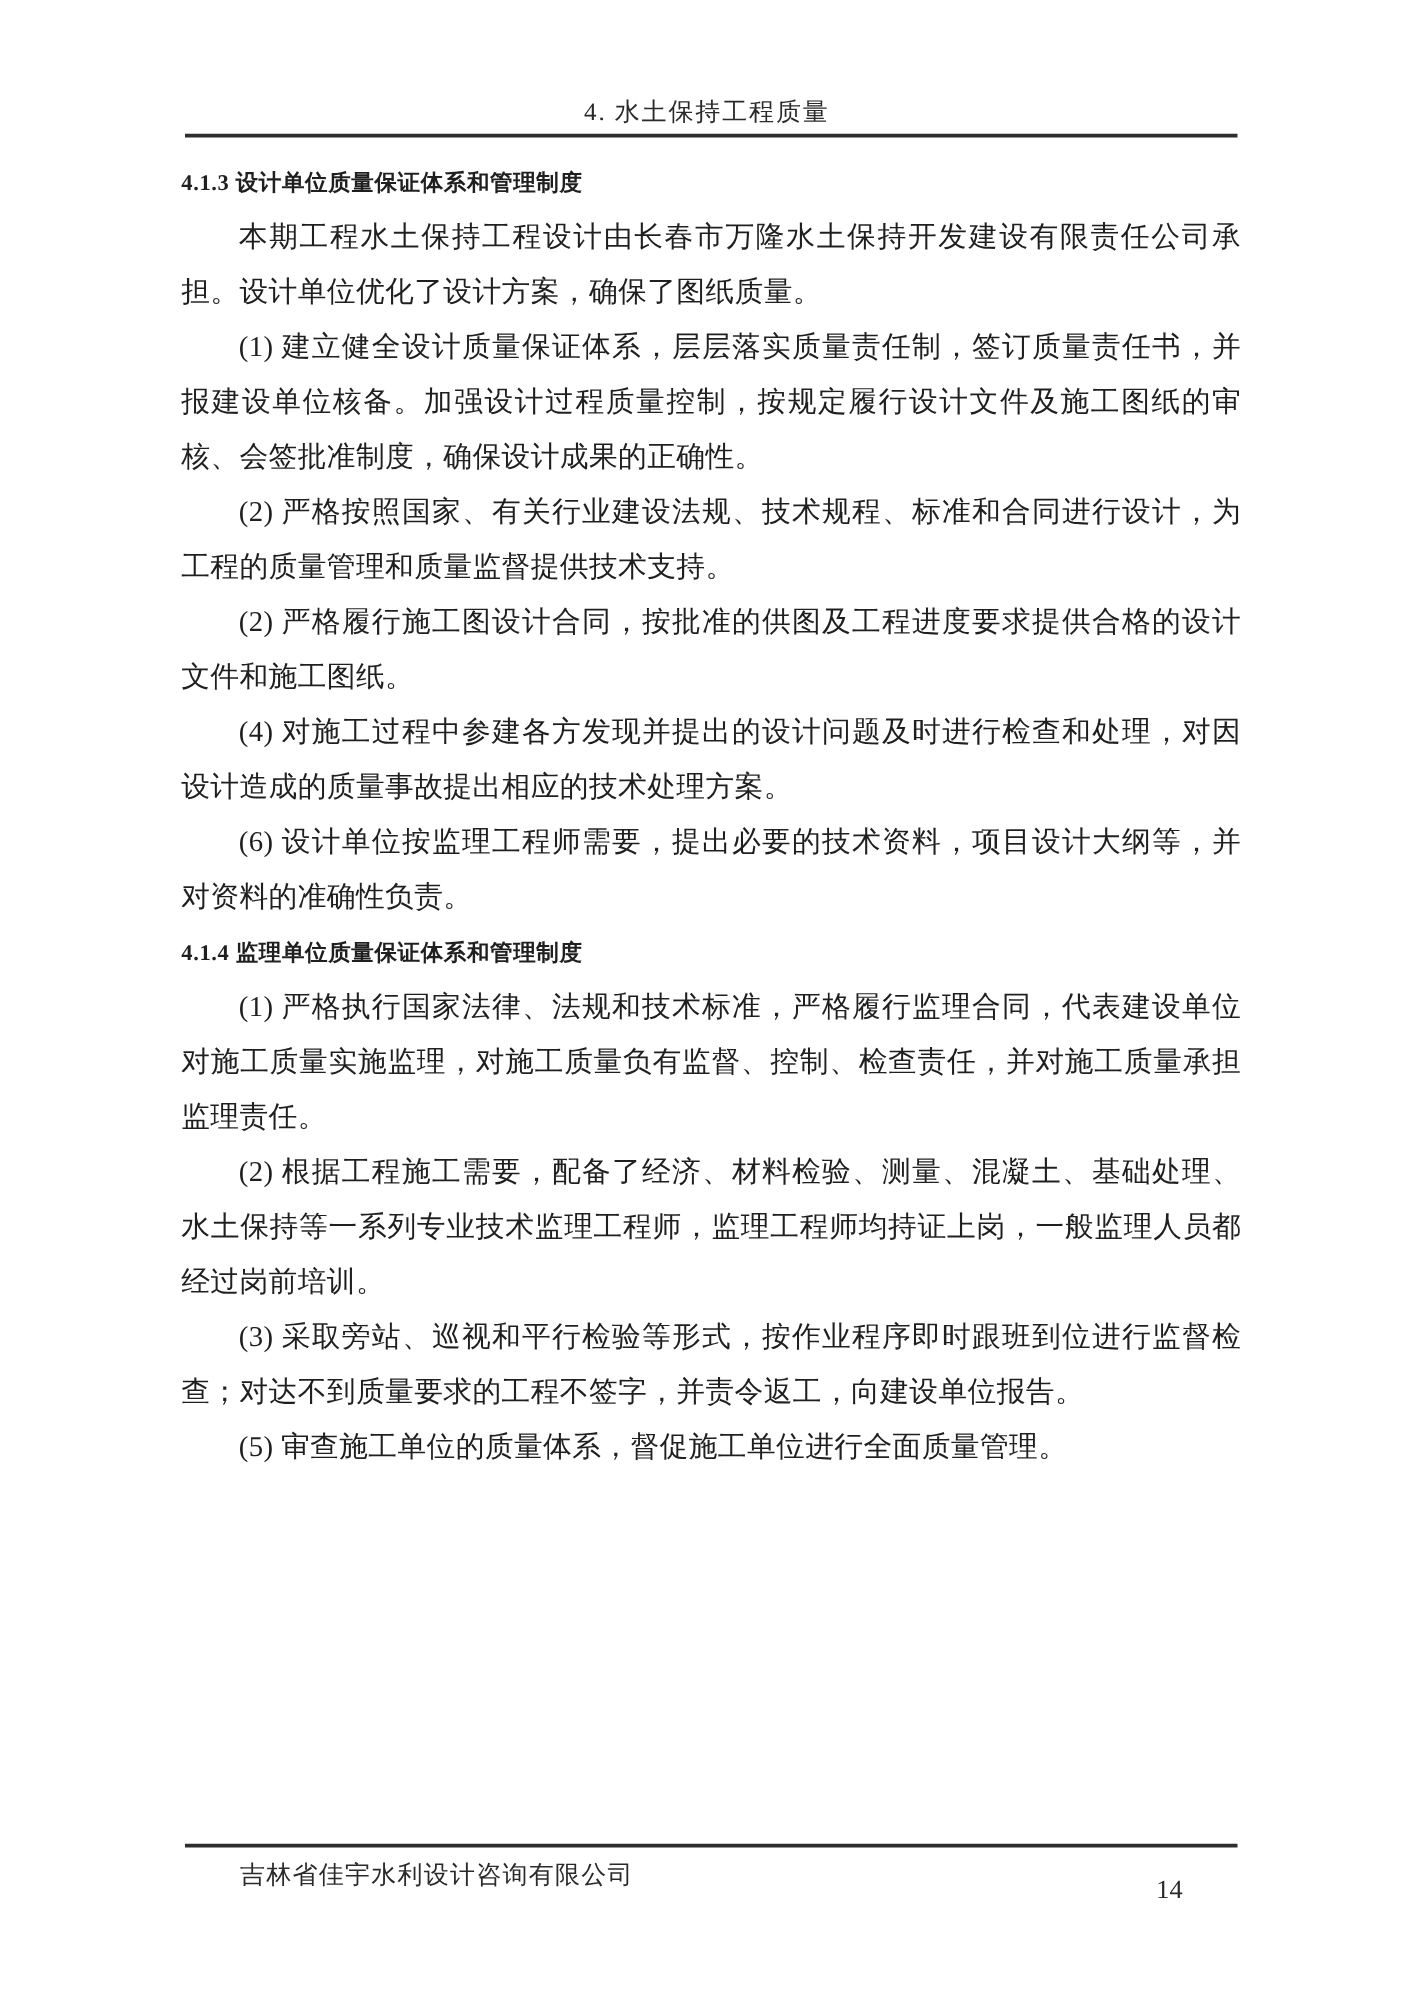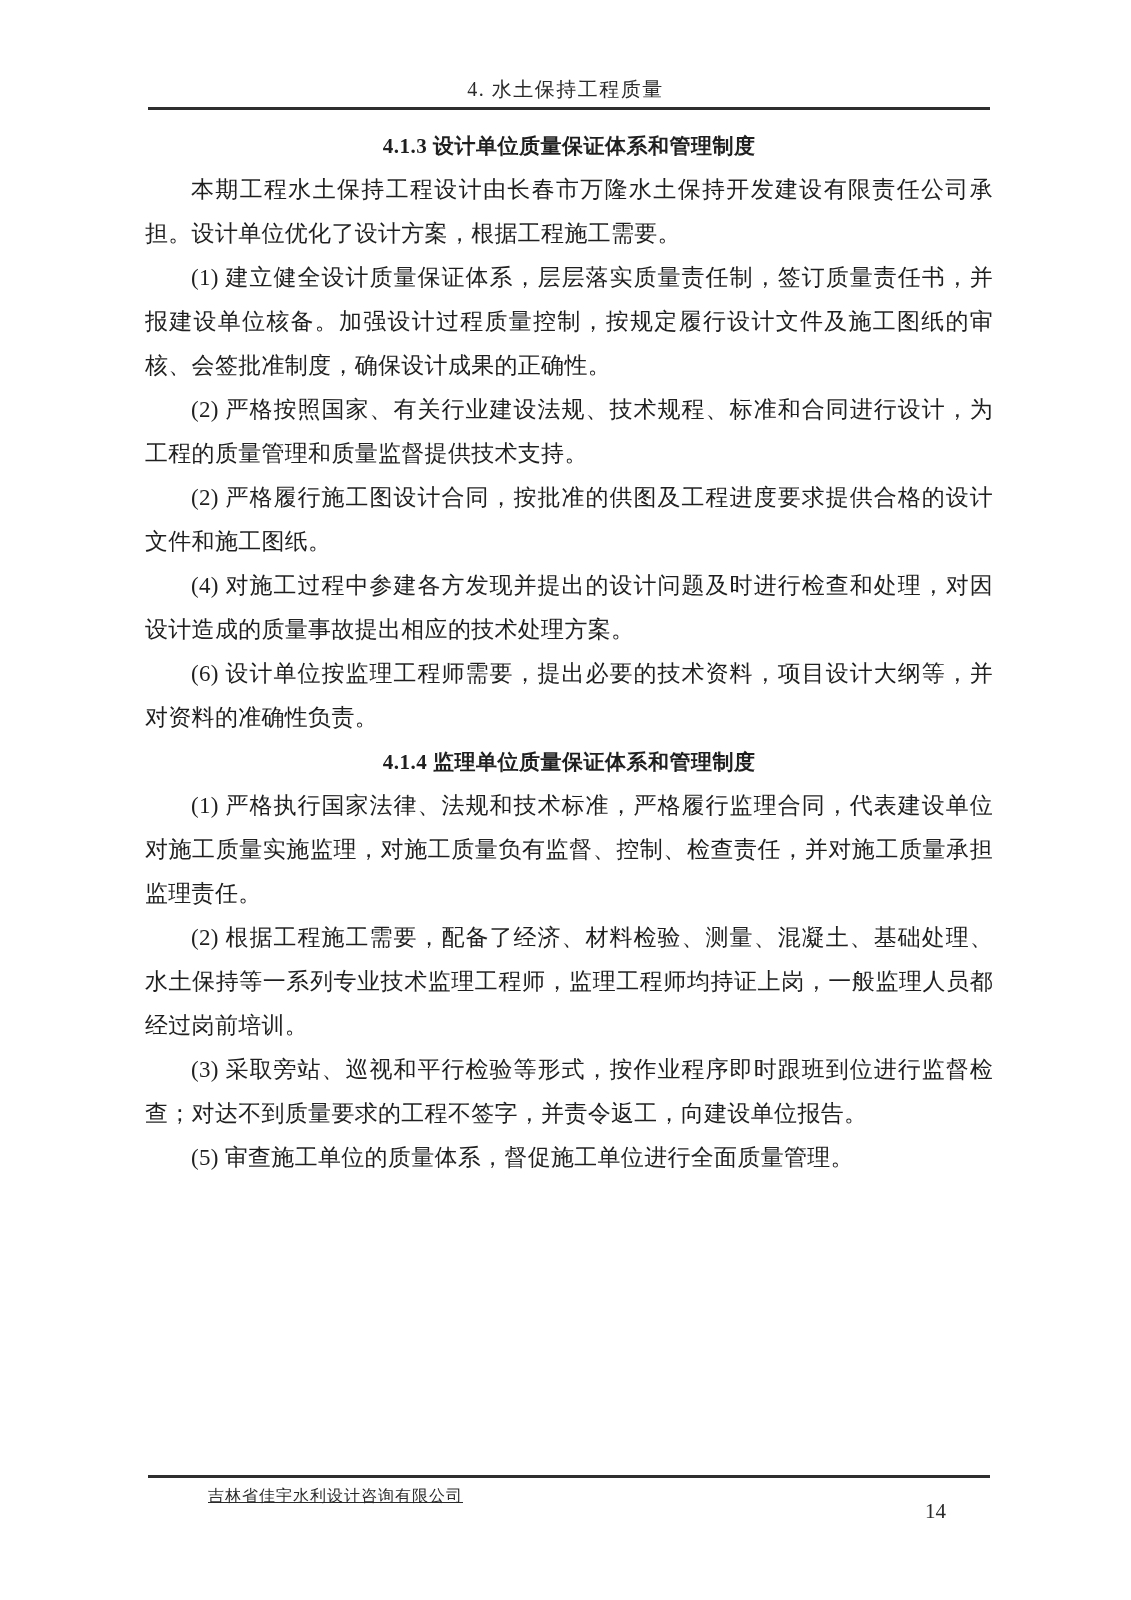--- a/index.html
+++ b/index.html
@@ -39,47 +39,46 @@
     position: absolute;
     top: 124px;
     left: 145px;
     width: 848px;
   }
   .block {
     margin: 0;
     line-height: 44px;
   }
   .block.heading {
-    font-size: 21px;
+    font-size: 18px;
     font-weight: bold;
-    text-align: center;
+    text-align: left;
     letter-spacing: 0.5px;
   }
   .block.paragraph {
     font-size: 23px;
     text-indent: 2em;
     text-align: justify;
     letter-spacing: 0.3px;
   }
   .footer-rule {
     position: absolute;
     top: 1475px;
     left: 148px;
     width: 842px;
     height: 3px;
     background: #2e2e2e;
   }
   .footer-company {
     position: absolute;
     top: 1486px;
-    left: 208px;
-    font-size: 16px;
+    left: 192px;
+    font-size: 20px;
     letter-spacing: 1px;
     color: #2a2a2a;
-    text-decoration: underline;
   }
   .footer-page {
     position: absolute;
     top: 1486px;
     right: 185px;
     font-size: 21px;
     color: #2a2a2a;
     margin-top: 13px;
   }
 </style>
@@ -88,21 +87,21 @@
 
 <div class="page">
 
   <div class="header-title">4. 水土保持工程质量</div>
 
   <div class="header-rule"></div>
 
   <div class="doc-body">
 
   <p class="block heading">4.1.3 设计单位质量保证体系和管理制度</p>
-      <p class="block paragraph">本期工程水土保持工程设计由长春市万隆水土保持开发建设有限责任公司承担。设计单位优化了设计方案，根据工程施工需要。</p>
+      <p class="block paragraph">本期工程水土保持工程设计由长春市万隆水土保持开发建设有限责任公司承担。设计单位优化了设计方案，确保了图纸质量。</p>
       <p class="block paragraph">(1) 建立健全设计质量保证体系，层层落实质量责任制，签订质量责任书，并报建设单位核备。加强设计过程质量控制，按规定履行设计文件及施工图纸的审核、会签批准制度，确保设计成果的正确性。</p>
       <p class="block paragraph">(2) 严格按照国家、有关行业建设法规、技术规程、标准和合同进行设计，为工程的质量管理和质量监督提供技术支持。</p>
       <p class="block paragraph">(2) 严格履行施工图设计合同，按批准的供图及工程进度要求提供合格的设计文件和施工图纸。</p>
       <p class="block paragraph">(4) 对施工过程中参建各方发现并提出的设计问题及时进行检查和处理，对因设计造成的质量事故提出相应的技术处理方案。</p>
       <p class="block paragraph">(6) 设计单位按监理工程师需要，提出必要的技术资料，项目设计大纲等，并对资料的准确性负责。</p>
       <p class="block heading">4.1.4 监理单位质量保证体系和管理制度</p>
       <p class="block paragraph">(1) 严格执行国家法律、法规和技术标准，严格履行监理合同，代表建设单位对施工质量实施监理，对施工质量负有监督、控制、检查责任，并对施工质量承担监理责任。</p>
       <p class="block paragraph">(2) 根据工程施工需要，配备了经济、材料检验、测量、混凝土、基础处理、水土保持等一系列专业技术监理工程师，监理工程师均持证上岗，一般监理人员都经过岗前培训。</p>
       <p class="block paragraph">(3) 采取旁站、巡视和平行检验等形式，按作业程序即时跟班到位进行监督检查；对达不到质量要求的工程不签字，并责令返工，向建设单位报告。</p>
       <p class="block paragraph">(5) 审查施工单位的质量体系，督促施工单位进行全面质量管理。</p>

